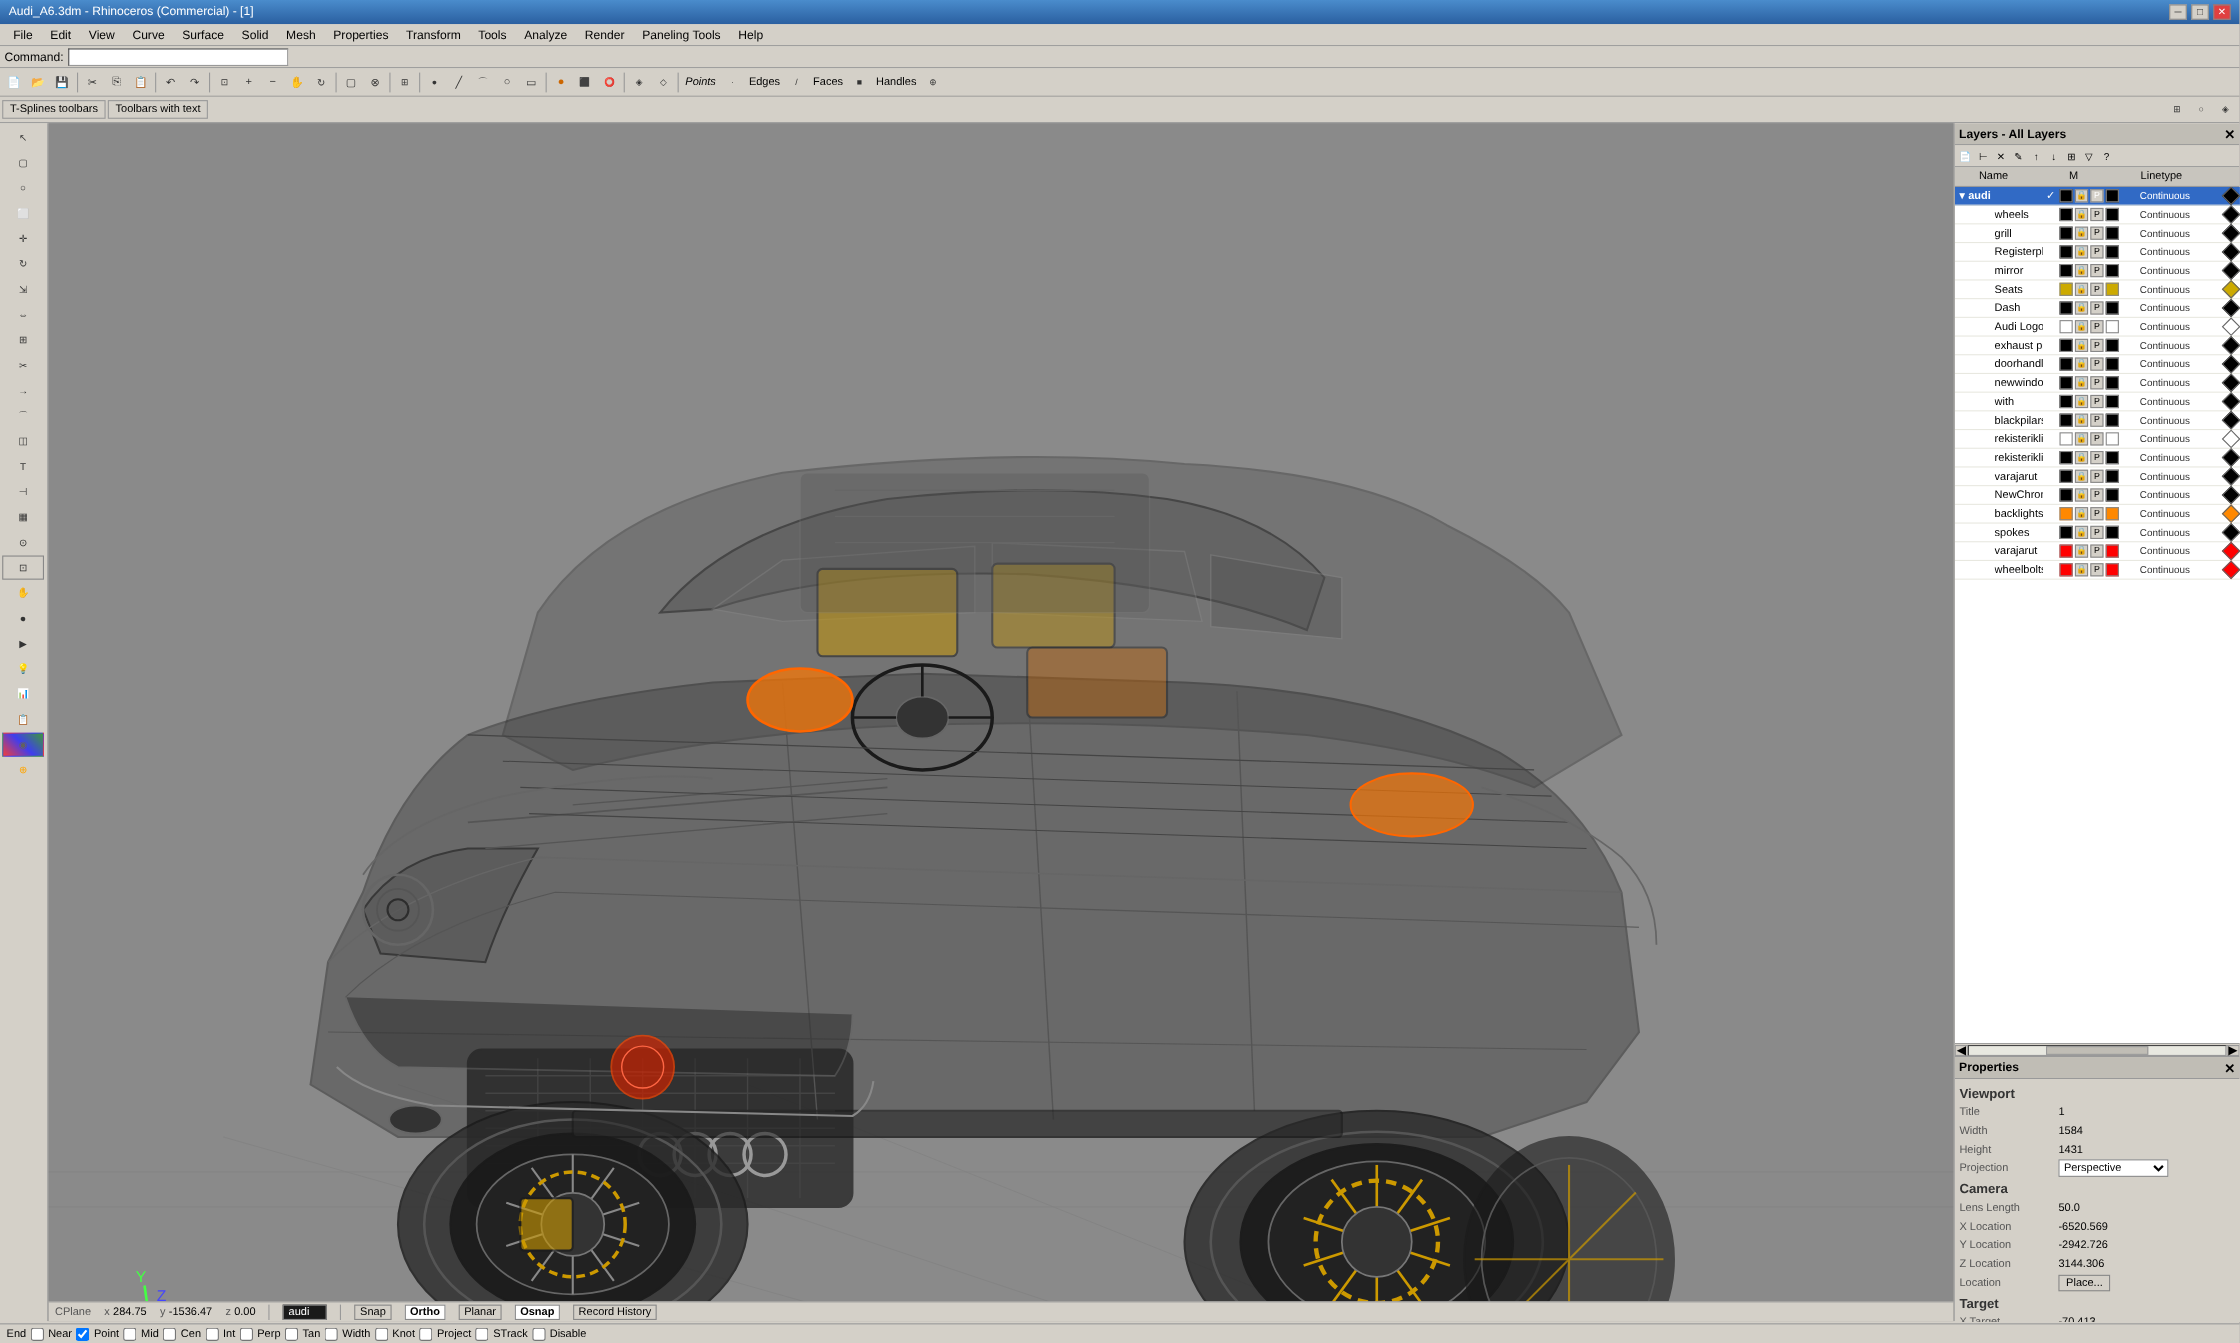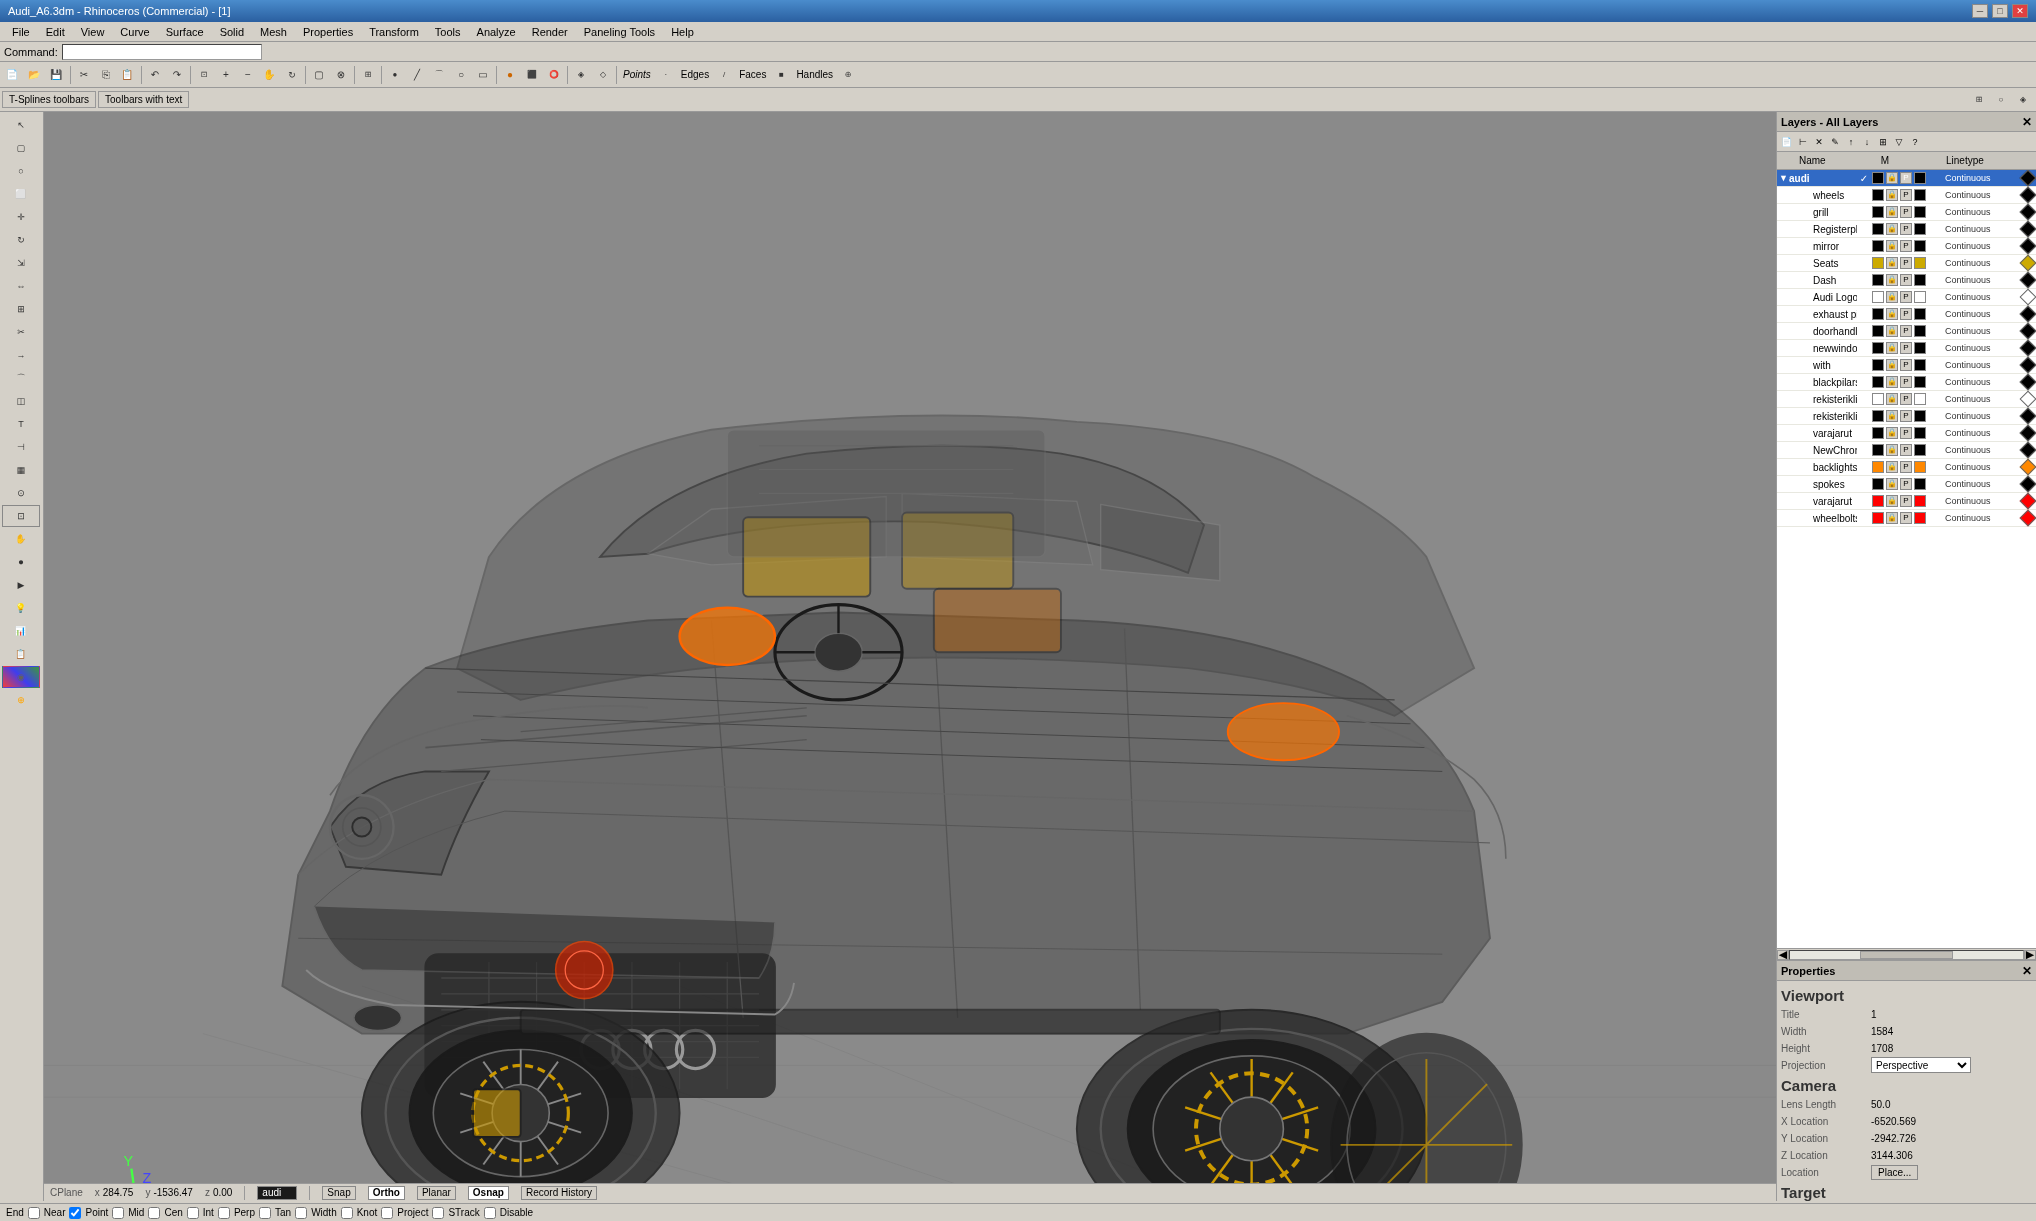--- a/index.html
+++ b/index.html
@@ -261,21 +261,21 @@
       font-weight: bold;
     }
     #props-content {
       flex: 1;
       overflow-y: auto;
       background: #d4d0c8;
       padding: 2px 4px;
     }
     .prop-section {
       font-weight: bold;
-      font-size: 15px;
+      font-size: 12px;
       margin: 4px 0 2px 0;
       color: #333;
     }
     .prop-row {
       display: flex;
       align-items: center;
       height: 16px;
       font-size: 10px;
       margin-bottom: 1px;
     }
@@ -962,21 +962,21 @@
         <div class="prop-row">
           <span class="prop-label">Title</span>
           <span class="prop-value">1</span>
         </div>
         <div class="prop-row">
           <span class="prop-label">Width</span>
           <span class="prop-value">1584</span>
         </div>
         <div class="prop-row">
           <span class="prop-label">Height</span>
-          <span class="prop-value">1708</span>
+          <span class="prop-value">1431</span>
         </div>
         <div class="prop-row">
           <span class="prop-label">Projection</span>
           <select class="prop-select">
             <option>Perspective</option>
             <option>Parallel</option>
           </select>
         </div>
 
         <div class="prop-section">Camera</div>

